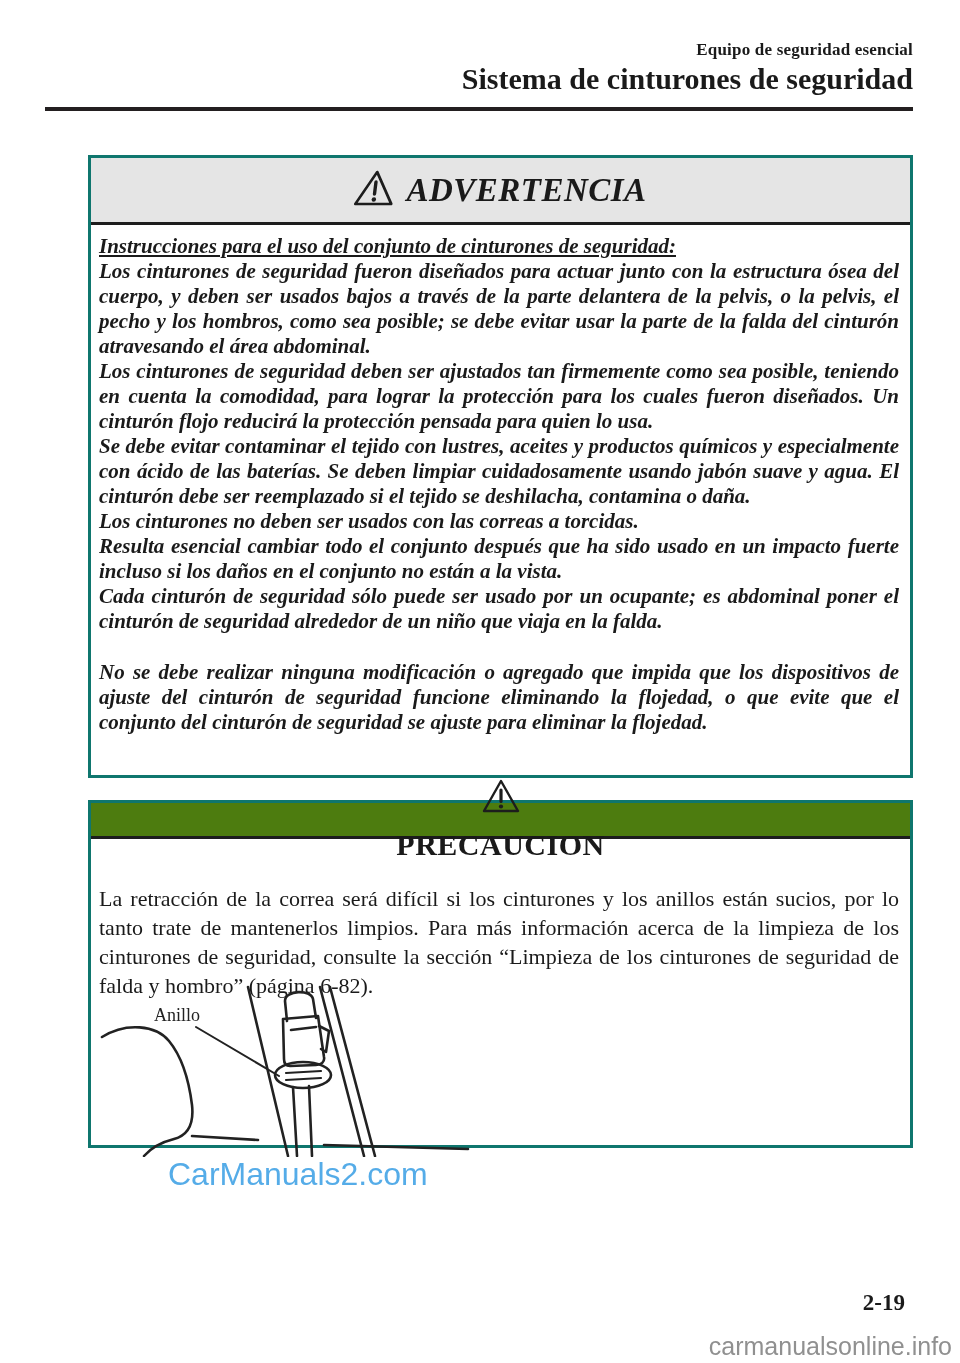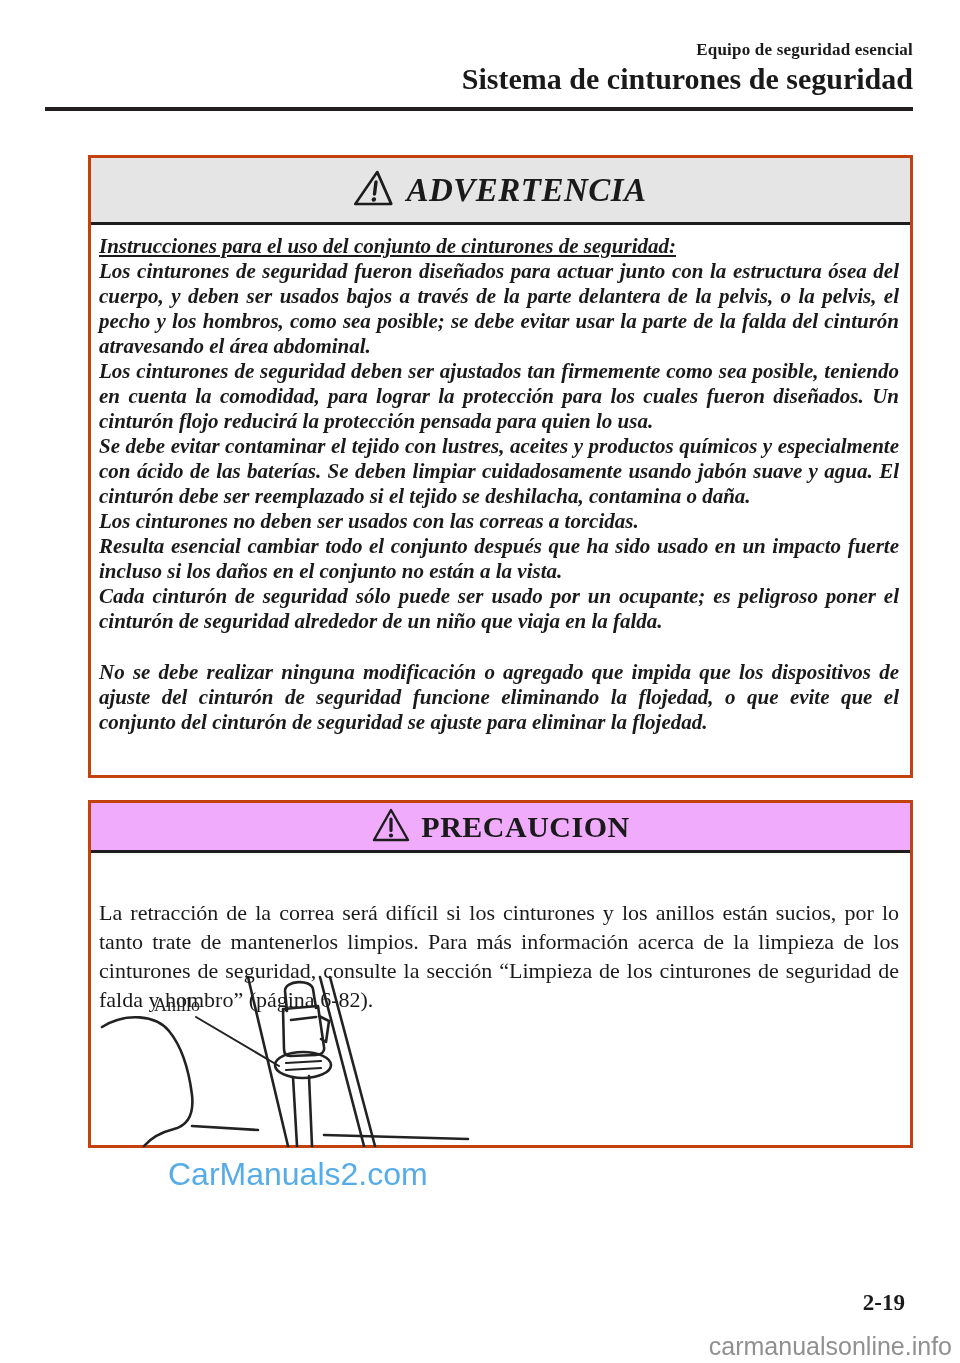--- a/index.html
+++ b/index.html
@@ -39,40 +39,41 @@
     width: 868px;
     height: 4px;
     background: #231f20;
   }
 
   
   .notice-box {
     position: absolute;
     left: 88px;
     width: 825px;
-    border: 3px solid #c2410c;
+    border: 3px solid #0f766e;
     background: #ffffff;
   }
   .warning-box { top: 155px; height: 623px; }
   .caution-box { top: 800px; height: 348px; }
 
   .box-header {
     display: flex;
     align-items: center;
     justify-content: center;
     gap: 10px;
     border-bottom: 3px solid #1d1d1d;
   }
   .warning-box .box-header {
     height: 67px;
     background: #e5e5e5;
   }
   .caution-box .box-header {
-    height: 50px;
-    background: #f0abfc;
+    height: 36px;
+    background: #4d7c0f;
+    flex-direction: column;
   }
   .box-title {
     font-weight: bold;
     font-size: 32px;
     letter-spacing: 0.5px;
   }
   .warning-box .box-title { font-style: italic; font-size: 33px; }
   .caution-box .box-title { font-size: 30px; }
 
   .tri-icon { display: block; }
@@ -95,21 +96,21 @@
   .caution-box .box-body {
     font-size: 22px;
     line-height: 29px;
     margin-top: 36px;
   }
 
   
   .figure {
     position: absolute;
     left: 5px;
-    top: 172px;
+    top: 182px;
     width: 380px;
     height: 172px;
   }
   .figure svg { display: block; }
   .figure text {
     font-family: "Liberation Serif", serif;
     font-size: 18px;
     fill: #222222;
     font-style: normal;
     font-weight: normal;
@@ -165,21 +166,21 @@
       </span>
       <span class="box-title">ADVERTENCIA</span>
     </div>
     <div class="box-body">
       <p class="intro">Instrucciones para el uso del conjunto de cinturones de seguridad:</p>
       <p>Los cinturones de seguridad fueron diseñados para actuar junto con la estructura ósea del cuerpo, y deben ser usados bajos a través de la parte delantera de la pelvis, o la pelvis, el pecho y los hombros, como sea posible; se debe evitar usar la parte de la falda del cinturón atravesando el área abdominal.</p>
       <p>Los cinturones de seguridad deben ser ajustados tan firmemente como sea posible, teniendo en cuenta la comodidad, para lograr la protección para los cuales fueron diseñados. Un cinturón flojo reducirá la protección pensada para quien lo usa.</p>
       <p>Se debe evitar contaminar el tejido con lustres, aceites y productos químicos y especialmente con ácido de las baterías. Se deben limpiar cuidadosamente usando jabón suave y agua. El cinturón debe ser reemplazado si el tejido se deshilacha, contamina o daña.</p>
       <p>Los cinturones no deben ser usados con las correas a torcidas.</p>
       <p>Resulta esencial cambiar todo el conjunto después que ha sido usado en un impacto fuerte incluso si los daños en el conjunto no están a la vista.</p>
-      <p>Cada cinturón de seguridad sólo puede ser usado por un ocupante; es peligroso poner el cinturón de seguridad alrededor de un niño que viaja en la falda.</p>
+      <p>Cada cinturón de seguridad sólo puede ser usado por un ocupante; es abdominal poner el cinturón de seguridad alrededor de un niño que viaja en la falda.</p>
       <p class="final-para">No se debe realizar ninguna modificación o agregado que impida que los dispositivos de ajuste del cinturón de seguridad funcione eliminando la flojedad, o que evite que el conjunto del cinturón de seguridad se ajuste para eliminar la flojedad.</p>
     </div>
   </div>
 
   <div class="notice-box caution-box">
     <div class="box-header">
       <span class="tri-icon">
         <svg width="40" height="36" viewBox="0 0 40 36">
           <path d="M20 3 L37 33 H3 Z" fill="none" stroke="#1d1d1d" stroke-width="2.4" stroke-linejoin="round"></path>
           <line x1="20" y1="12" x2="20" y2="23.5" stroke="#1d1d1d" stroke-width="3.2" stroke-linecap="round"></line>

